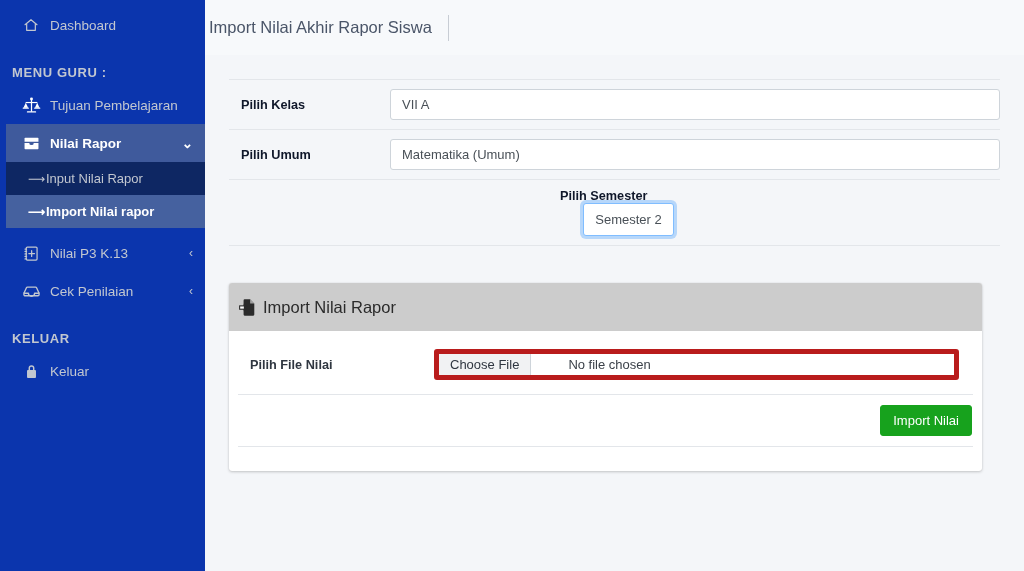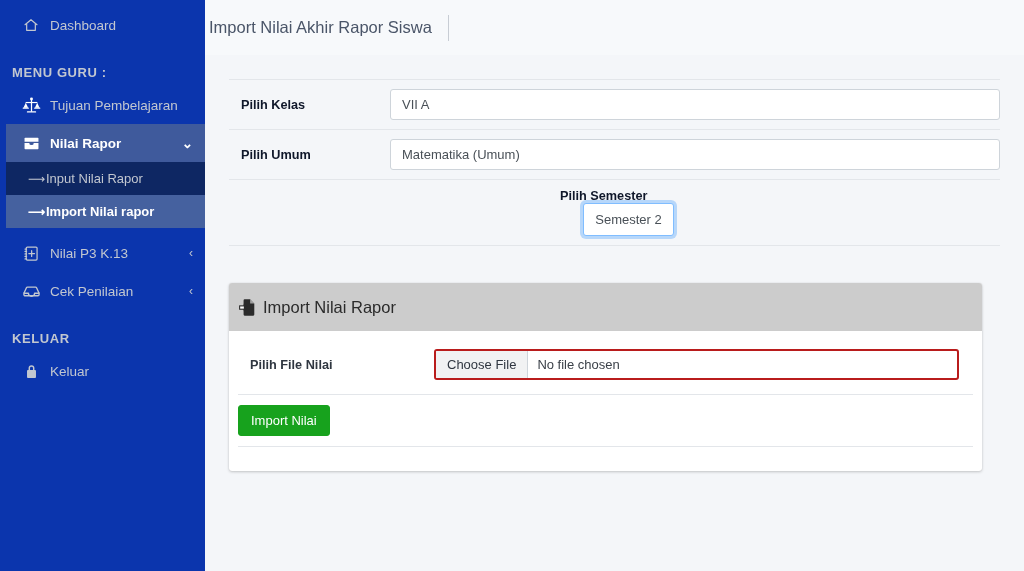--- a/index.html
+++ b/index.html
@@ -198,27 +198,28 @@
     width: 196px;
     min-width: 196px;
     font-size: 12.7px;
     font-weight: bold;
     color: #2f3640;
     padding-left: 12px;
   }
   .file-input {
     flex: 1;
     height: 31px;
-    border: 2px solid #b91c1c;
+    border: 5px solid #b91c1c;
     border-radius: 3px;
     background: #ffffff;
     display: flex;
     align-items: stretch;
     overflow: hidden;
     margin-right: 14px;
+    gap: 28px;
   }
   .file-btn {
     background: #f1f2f3;
     border-right: 1px solid #ced4da;
     padding: 0 11px;
     display: flex;
     align-items: center;
     font-size: 13px;
     color: #2f3640;
     cursor: pointer;
@@ -227,21 +228,21 @@
     display: flex;
     align-items: center;
     padding: 0 9px;
     font-size: 13px;
     color: #3b4149;
   }
   .submit-row {
     border-top: 1px solid #e3e6ea;
     border-bottom: 1px solid #e3e6ea;
     display: flex;
-    justify-content: flex-start;
+    justify-content: flex-end;
     padding: 10px 1px 10px 0;
   }
   .btn-import {
     background: #17a21d;
     border: 1px solid #17a21d;
     color: #ffffff;
     font-size: 13px;
     border-radius: 3px;
     height: 31px;
     display: inline-flex;

